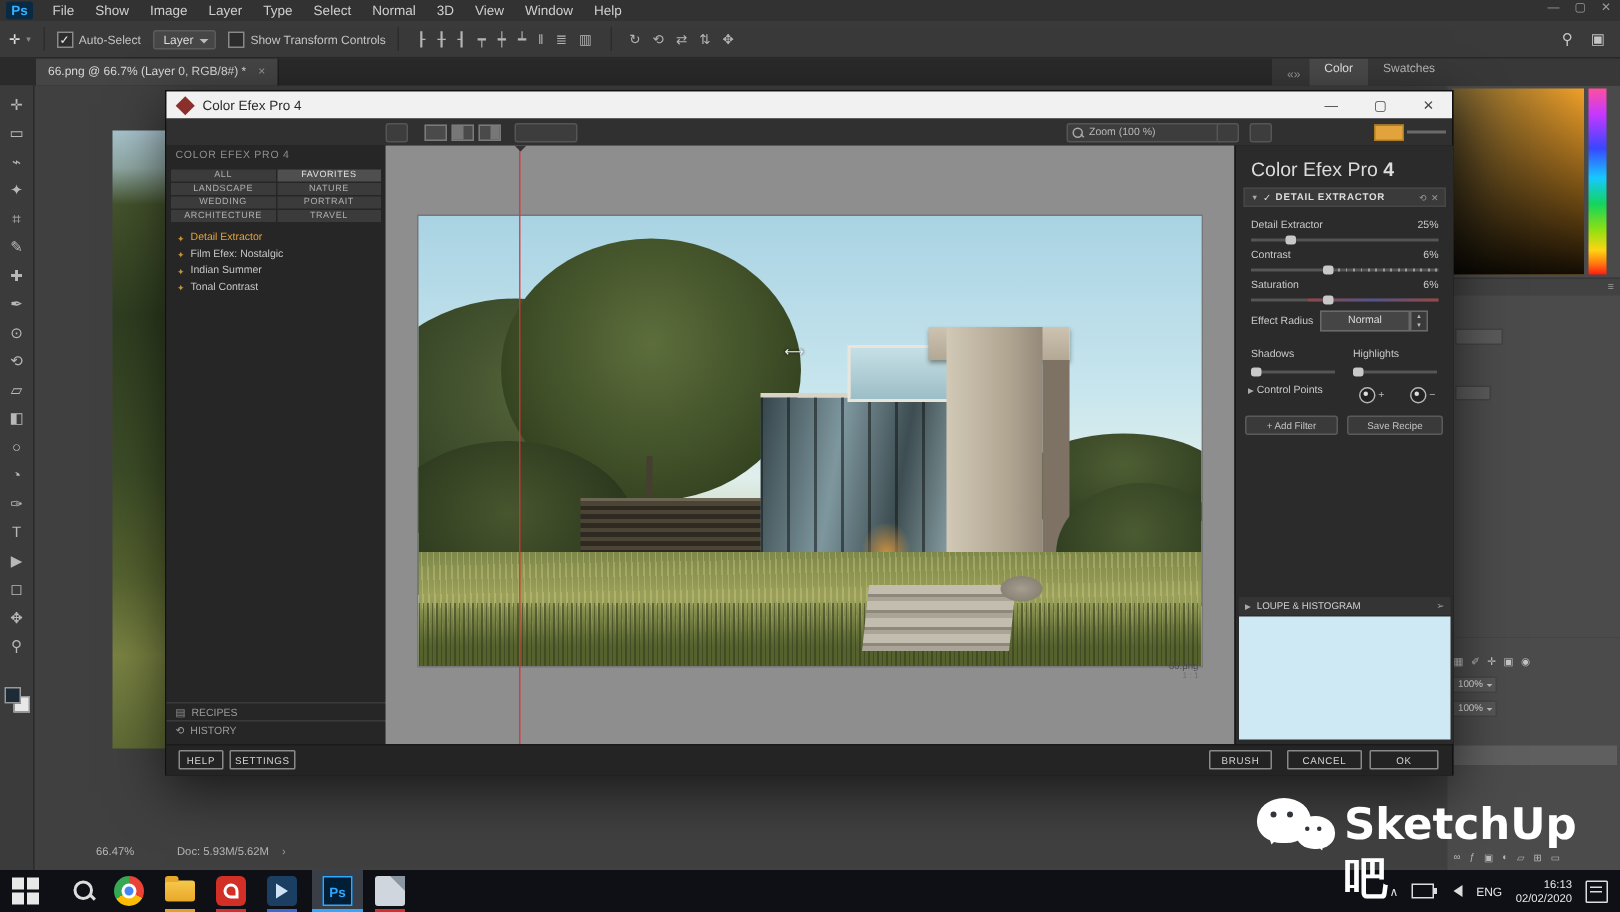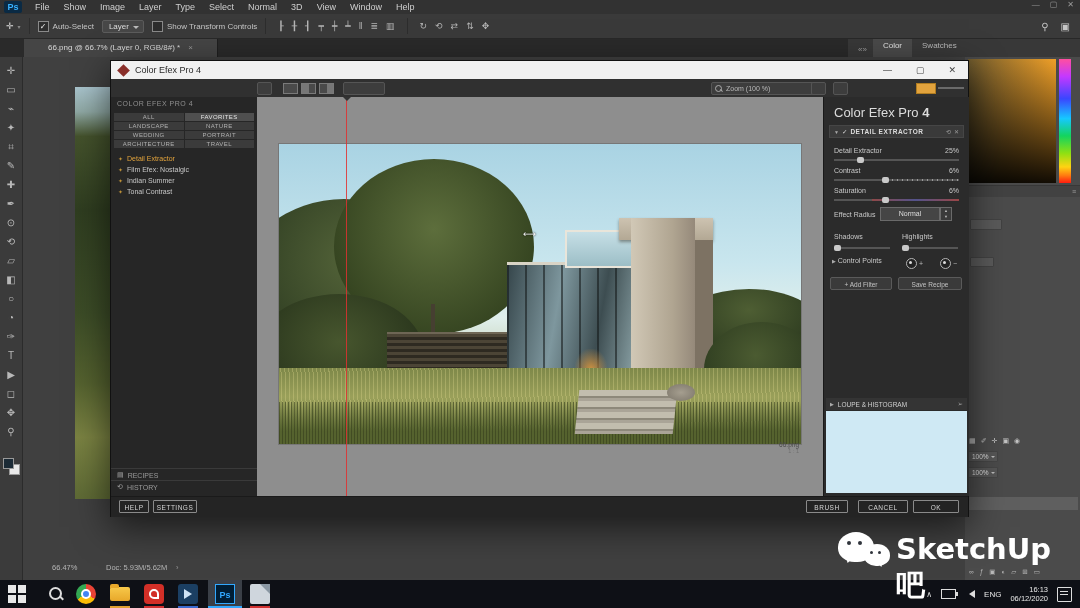--- a/index.html
+++ b/index.html
@@ -22,40 +22,40 @@
   .ob-sep{width:1px;height:16px;background:#2d2d2d;margin:0 8px;}
   .chk{width:9px;height:9px;border:1px solid #8a8a8a;background:#2d2d2d;margin-right:4px;
        font-size:8px;line-height:9px;text-align:center;color:#eee;}
   .dropdown{background:#474747;border:1px solid #5c5c5c;border-radius:2px;padding:1px 14px 1px 6px;
             position:relative;color:#ddd;}
   .dropdown:after{content:"";position:absolute;right:4px;top:5px;border:3px solid transparent;border-top-color:#bbb;}
   .glyphrow span{padding:0 4px;color:#b5b5b5;font-size:9px;}
 
   #tabbar{left:0;top:38px;width:1080px;height:19px;background:#2a2a2a;z-index:4;}
   #doc-tab{position:absolute;left:24px;top:0;height:19px;background:#454545;color:#d8d8d8;
-           font-size:8px;display:flex;align-items:center;padding:0 24px;gap:8px;border-right:1px solid #1f1f1f;}
+           font-size:8px;display:flex;align-items:center;padding:0 8px;gap:8px;border-right:1px solid #1f1f1f;}
   #doc-tab .x{color:#9a9a9a;}
   #panel-tabs{position:absolute;left:848px;top:0;width:232px;height:19px;background:#383838;display:flex;align-items:flex-end;font-size:8px;color:#b9b9b9;}
   #panel-tabs .ptab{padding:3px 10px;height:13px;}
   #panel-tabs .ptab.active{background:#4a4a4a;color:#e2e2e2;}
   #dock-chevrons{padding:0 6px 3px 10px;color:#9a9a9a;font-size:8px;}
 
   
   #toolstrip{left:0;top:57px;width:22px;height:523px;background:#3b3b3b;border-right:1px solid #2b2b2b;z-index:4;
              display:flex;flex-direction:column;align-items:center;padding-top:4px;}
   #toolstrip span{display:block;height:19px;line-height:19px;font-size:10px;color:#b8b8b8;text-align:center;width:22px;}
   #swatches{position:absolute;left:3px;top:458px;width:16px;height:16px;}
   #swatch-bg{position:absolute;left:6px;top:6px;width:9px;height:9px;background:#e8e8e8;border:1px solid #999;}
   #swatch-fg{position:absolute;left:0;top:0;width:9px;height:9px;background:#1c2b36;border:1px solid #999;}
 
   
   #canvas{left:22px;top:57px;width:943px;height:523px;background:#404040;z-index:1;}
   #doc-sliver{position:absolute;left:53px;top:30px;width:35px;height:412px;
       background:linear-gradient(180deg,#a8c3cc 0%,#8fa8a4 6%,#44522c 12%,#2f3d20 30%,#3c4c27 55%,#55622f 72%,#7a8242 85%,#5e6a35 100%);}
-  #statusbar{position:absolute;left:4px;top:506px;width:900px;height:14px;color:#b5b5b5;font-size:7.5px;text-decoration:underline;}
+  #statusbar{position:absolute;left:16px;top:506px;width:900px;height:14px;color:#b5b5b5;font-size:7.5px;text-decoration:underline;}
   #statusbar .s1{position:absolute;left:26px;}
   #statusbar .s2{position:absolute;left:80px;}
   #statusbar .s3{position:absolute;left:150px;color:#999;}
 
   
   #dock{left:965px;top:57px;width:115px;height:523px;background:#474747;z-index:2;font-size:7px;color:#bbb;}
   #colorpanel{position:absolute;left:0;top:0;width:115px;height:128px;background:#4a4a4a;}
   #grad{position:absolute;left:3px;top:2px;width:88px;height:124px;
         background:linear-gradient(180deg,rgba(0,0,0,0) 0%,rgba(0,0,0,.92) 100%),
                    linear-gradient(90deg,#6e5a2e 0%,#f0a028 100%);}
@@ -567,21 +567,21 @@
     <div class="runbar" style="left:144px;width:20px;background:#d03030;"></div>
     <div class="runbar" style="left:178px;width:20px;background:#3a6ad0;"></div>
     <div class="runbar" style="left:208px;width:34px;background:#31a8ff;"></div>
     <div class="runbar" style="left:250px;width:20px;background:#d03030;"></div>
     <div id="tray">
       <span class="chev">∧</span>
       <span id="batt"></span>
       <span id="spk"></span>
       <span>ENG</span>
       <span id="clock">
-        <span>16:13</span><br><span>06/12/2020</span>
+        <span>16:13</span><br><span>02/02/2020</span>
       </span>
       <span id="notif"></span>
     </div>
   </div>
 
   <div id="watermark" class="abs">
     <div class="bub" id="bub1">
       <i class="eye" style="left:9px;top:9px;"></i>
         <i class="eye" style="left:20px;top:9px;"></i>
     </div>

